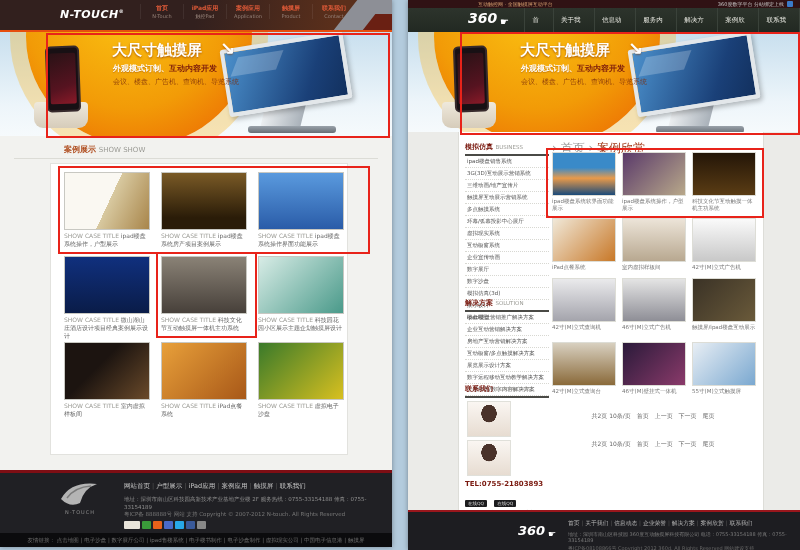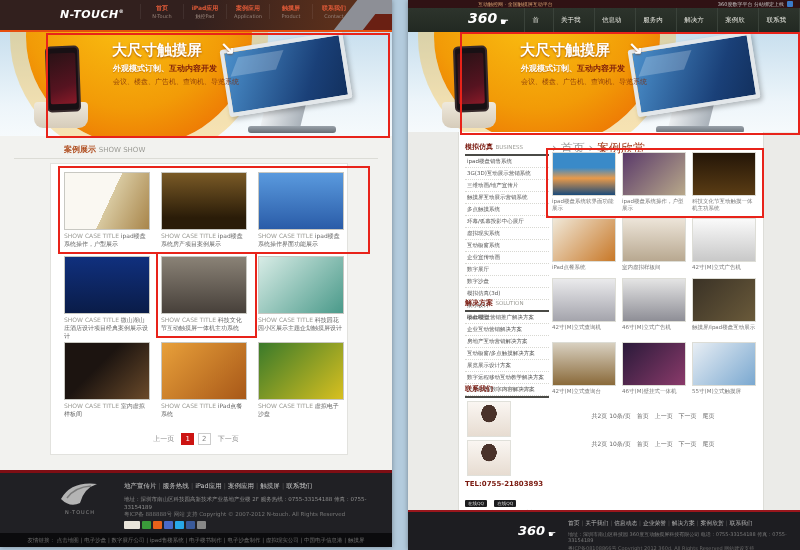--- a/index.html
+++ b/index.html
@@ -192,37 +192,31 @@
       </div>
         <div class="case-card" style="left: 161px; top: 206px;">
         <div class="case-thumb" style="background: linear-gradient(135deg, rgb(232, 160, 58), rgb(168, 88, 24));"></div>
         <div class="case-cap"><span>SHOW CASE TITLE</span> <span class="d">iPad点餐系统</span></div>
       </div>
         <div class="case-card" style="left: 258px; top: 206px;">
         <div class="case-thumb" style="background: linear-gradient(135deg, rgb(58, 122, 42), rgb(216, 192, 32));"></div>
         <div class="case-cap"><span>SHOW CASE TITLE</span> <span class="d">虚拟电子沙盘</span></div>
       </div>
       </div>
-    <div class="l-pager">
-      <span class="pg txt">上一页</span>
-      <span class="pg cur">1</span>
-      <span class="pg">2</span>
-      <span class="pg txt">下一页</span>
-    </div>
   </div>
 
   <div class="l-footer">
     <div class="lf-logo">
       <svg width="46" height="26" viewBox="0 0 46 26">
         <path d="M4 20 Q14 2 40 5 Q27 9 23 24 Q13 29 4 20 Z" fill="#b4b4b4"></path>
         <path d="M10 19 Q18 8 34 7" stroke="#7a7a7a" stroke-width="1.4" fill="none"></path>
       </svg>
       <div class="lf-logo-name">N-TOUCH</div>
     </div>
-    <div class="lf-links"><span>地产宣传片</span><span>服务热线</span><span>iPad应用</span><span>案例应用</span><span>触摸屏</span><span>联系我们</span></div>
+    <div class="lf-links"><span>网站首页</span><span>户型展示</span><span>iPad应用</span><span>案例应用</span><span>触摸屏</span><span>联系我们</span></div>
     <div class="lf-addr">地址：深圳市南山区科技园高新技术产业基地产业楼 2F  服务热线：0755-33154188  传真：0755-33154189</div>
     <div class="lf-copy">粤ICP备 888888号 网站 支持 Copyright © 2007-2012 N-touch. All Rights Reserved</div>
     <div class="lf-icons">
         <div class="lf-ico" style="background: rgb(232, 228, 218);"></div>
         <div class="lf-ico" style="background: rgb(58, 154, 58);"></div>
         <div class="lf-ico" style="background: rgb(232, 98, 26);"></div>
         <div class="lf-ico" style="background: rgb(74, 106, 200);"></div>
         <div class="lf-ico" style="background: rgb(40, 168, 232);"></div>
         <div class="lf-ico" style="background: rgb(58, 90, 154);"></div>
         <div class="lf-ico" style="background: rgb(136, 136, 136);"></div>

